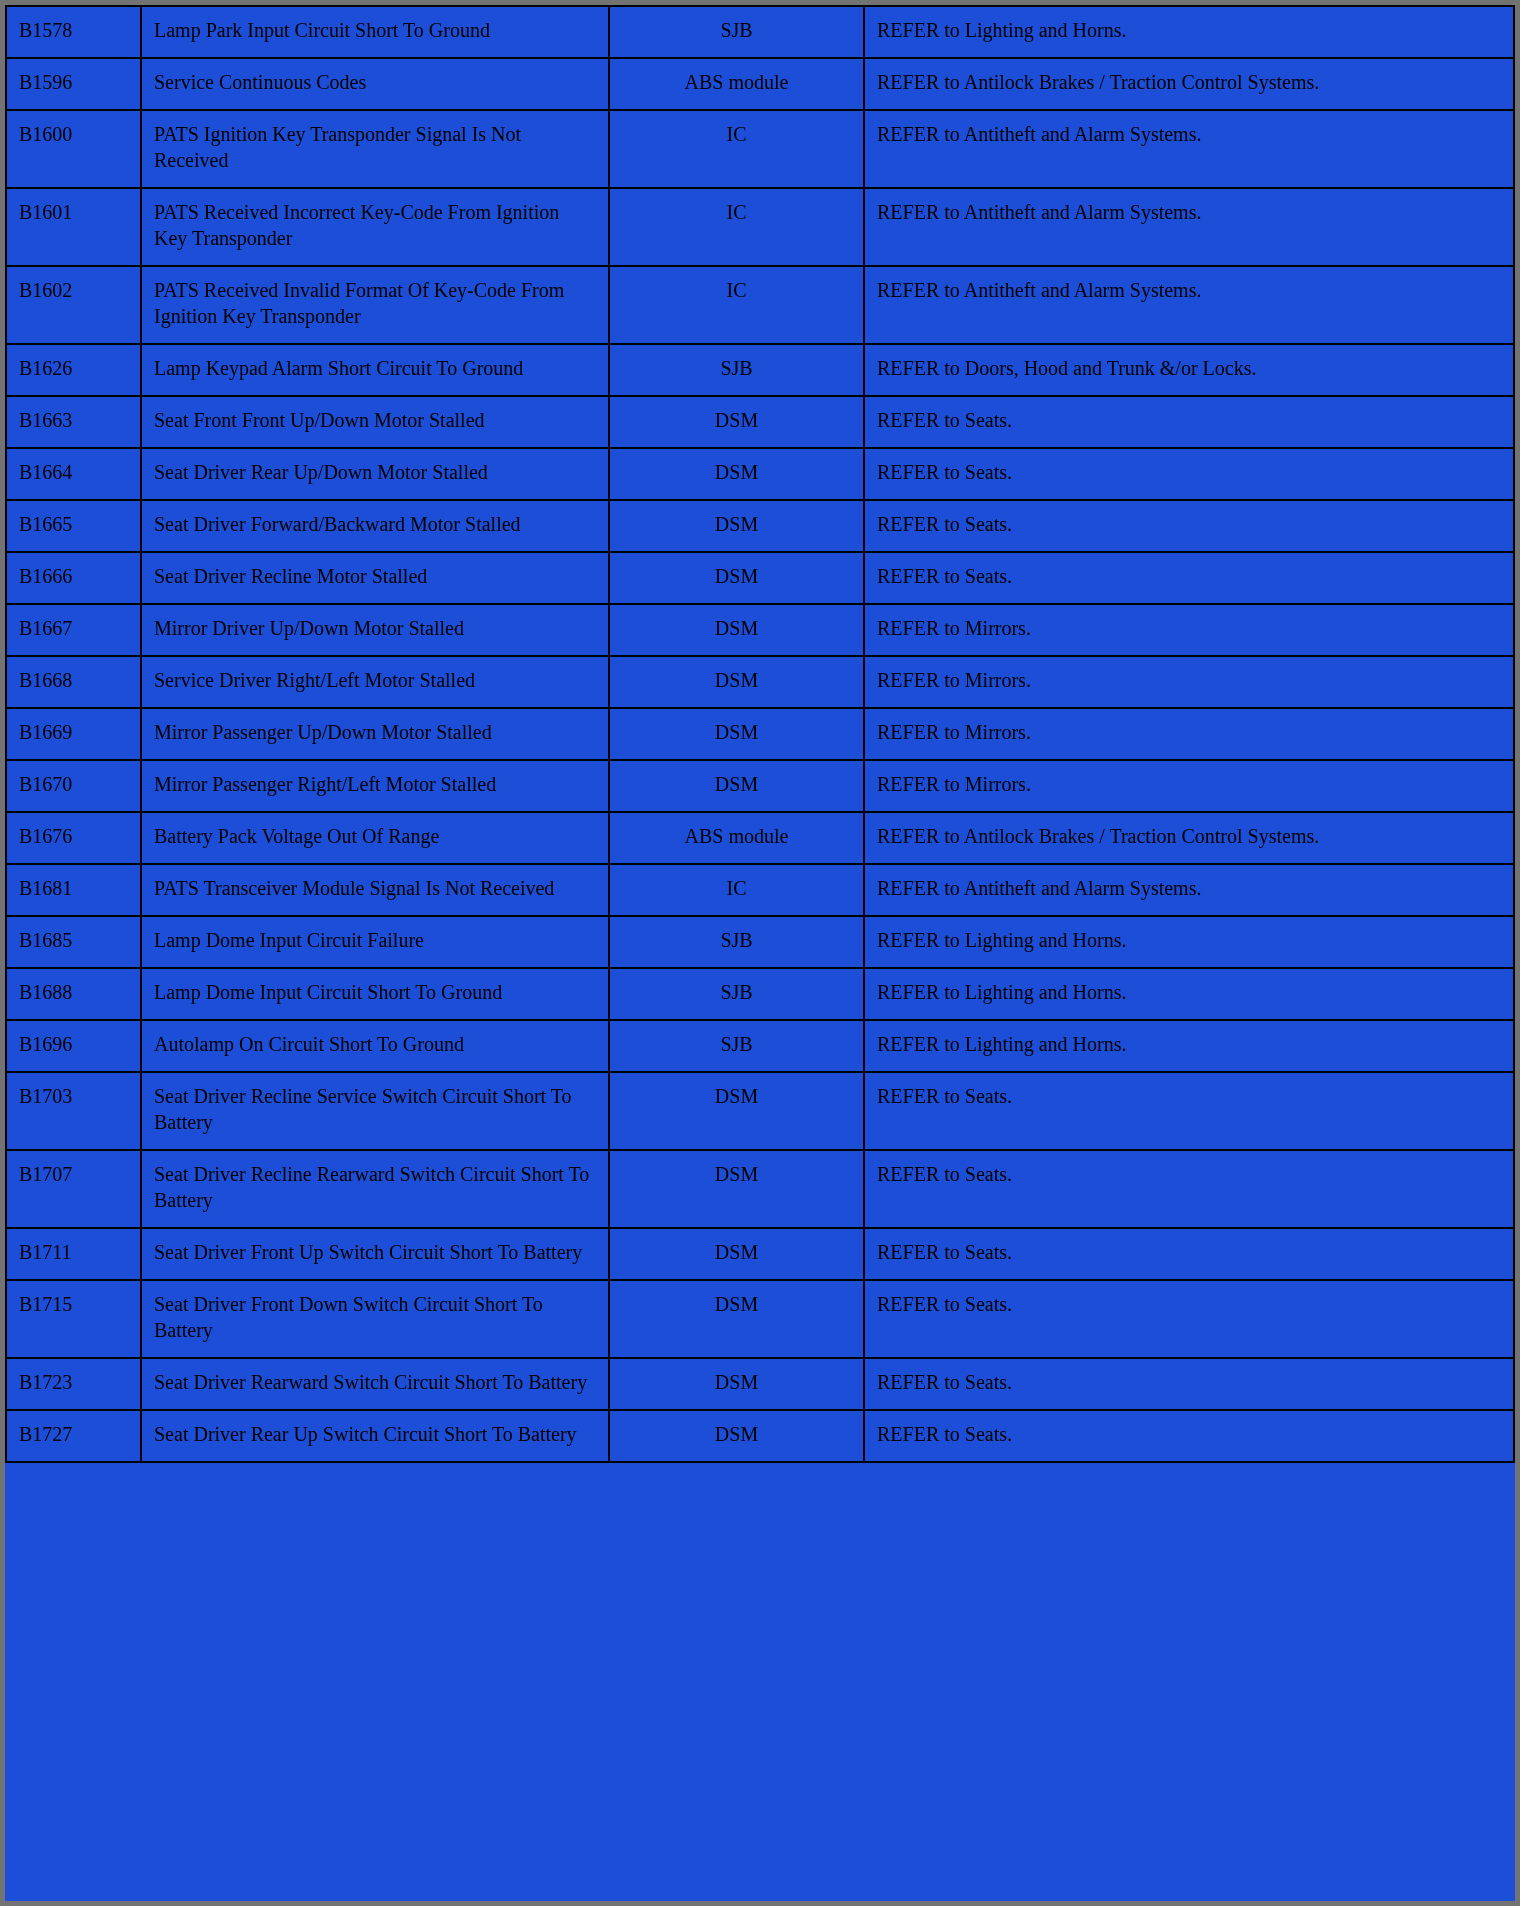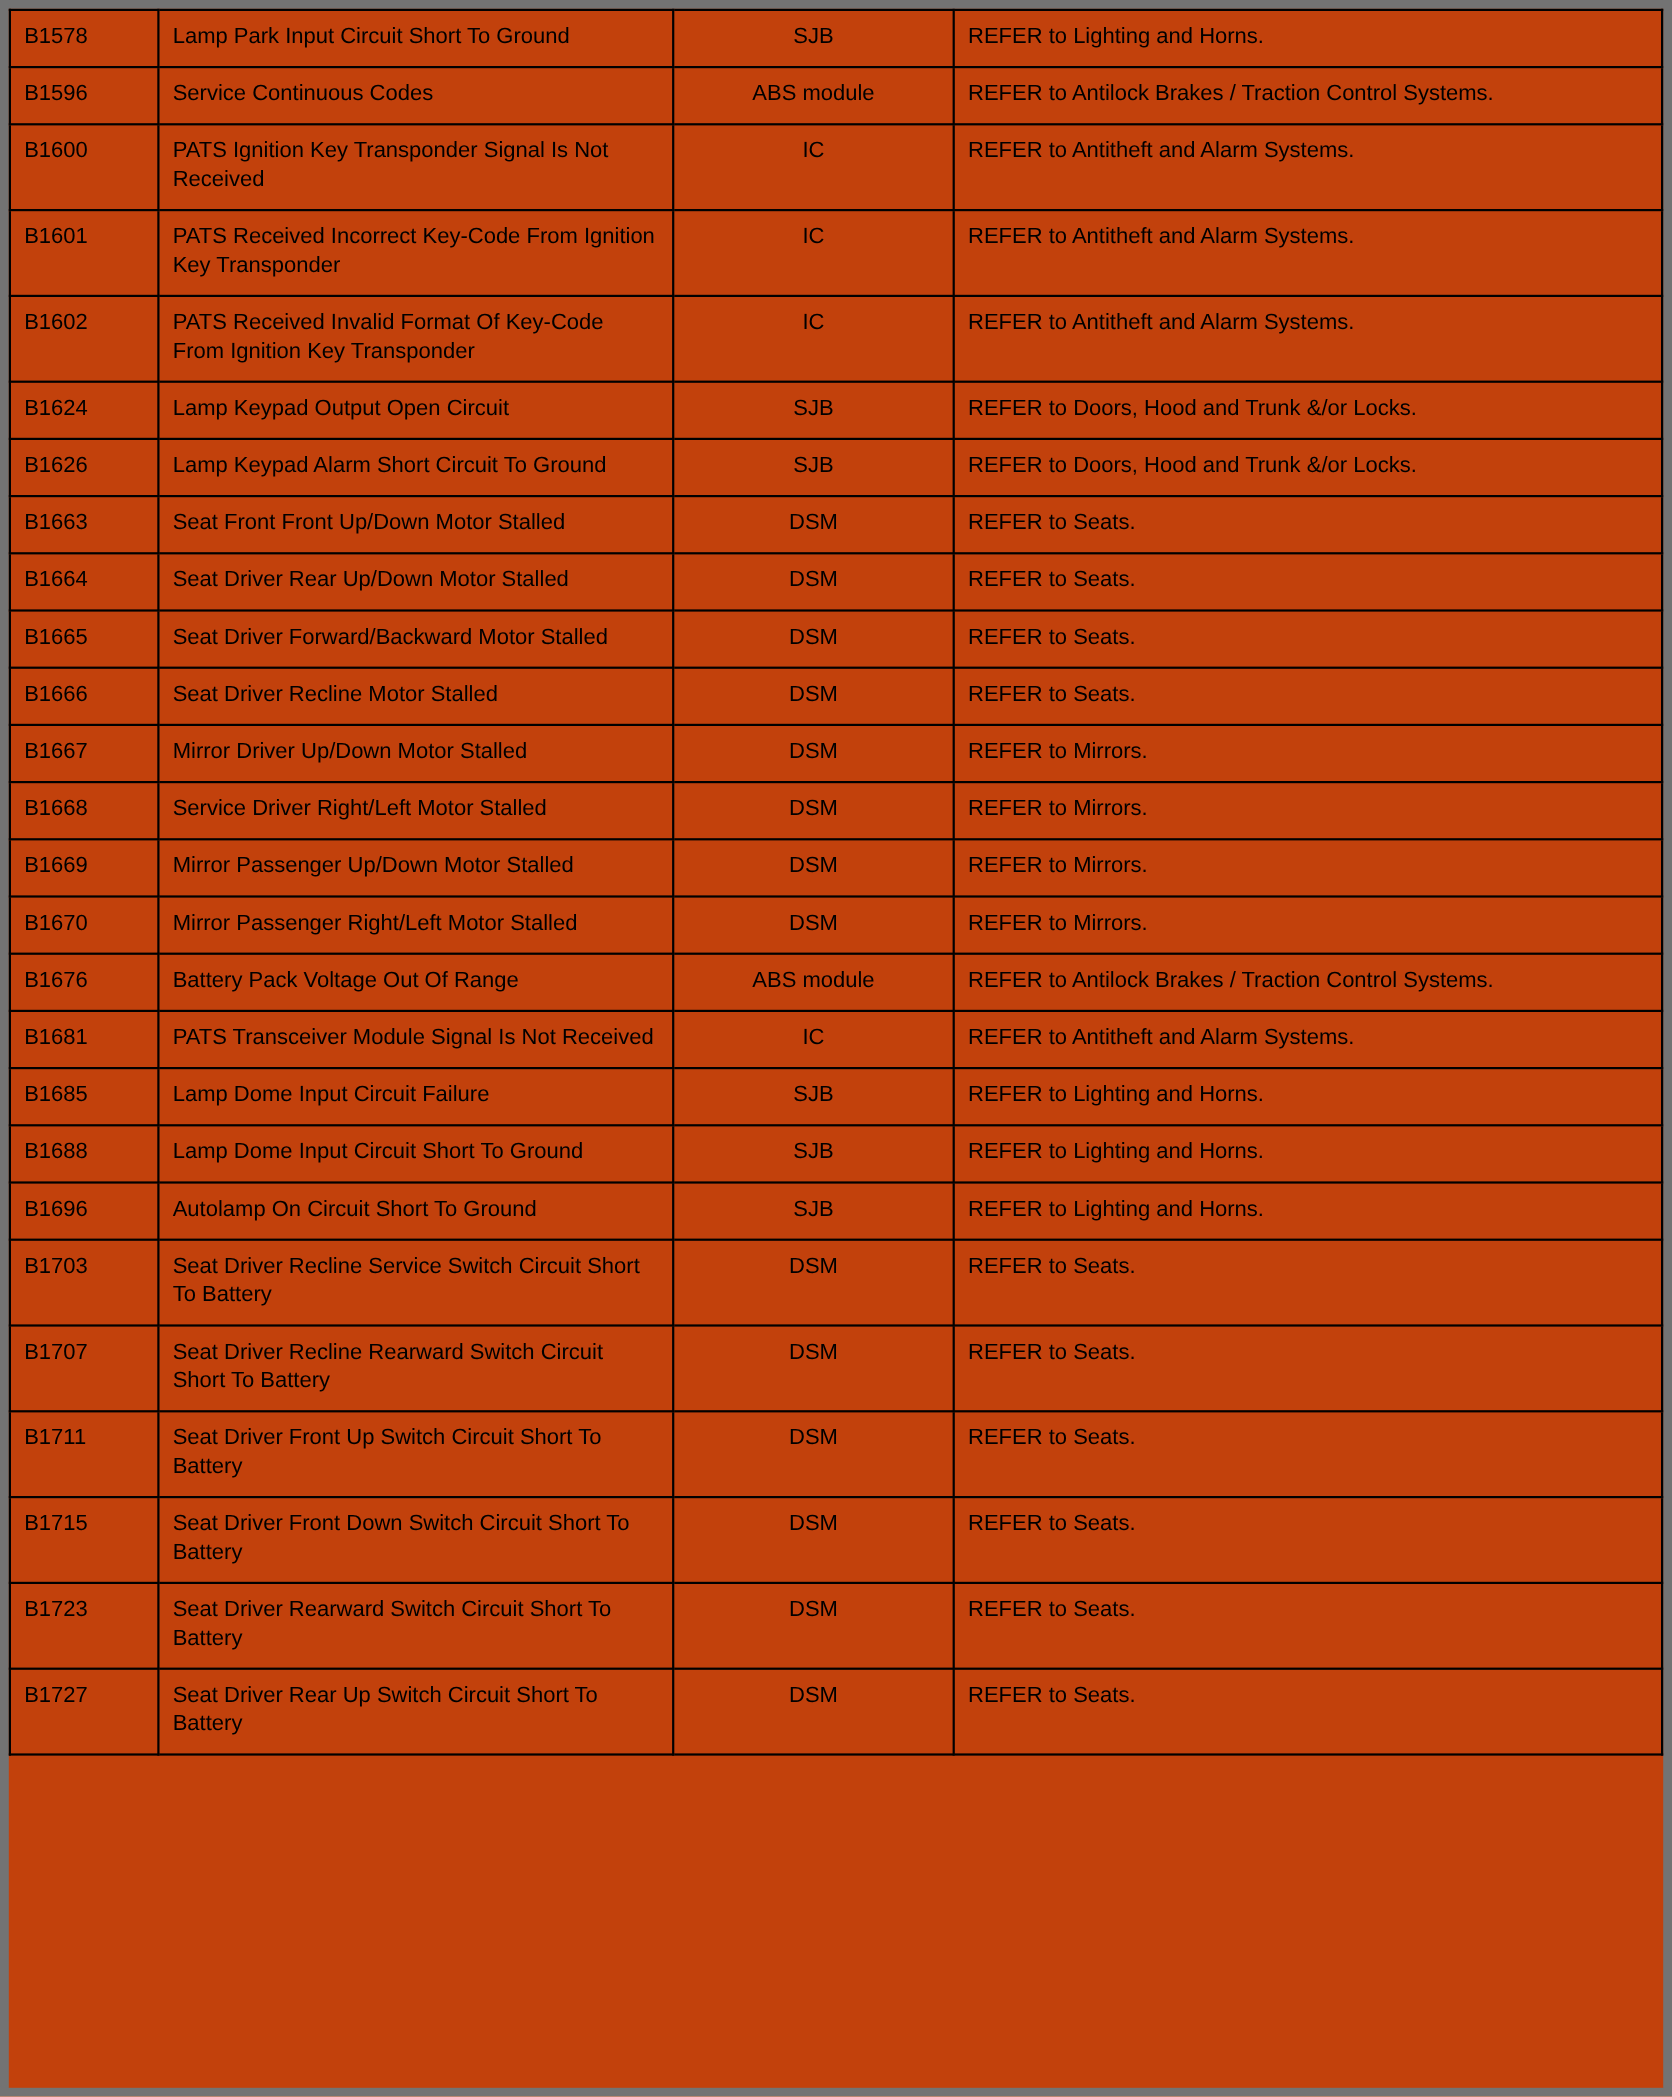--- a/index.html
+++ b/index.html
@@ -5,22 +5,23 @@
   * { box-sizing: border-box; }
   html, body {
     margin: 0;
     padding: 0;
     background: #ffffff;
     font-family: "Liberation Sans", sans-serif;
   }
   .page {
     width: 1520px;
     min-height: 1906px;
-    border: 8px solid #737373;
-    background: #c2410c;
+    border: 5px solid #737373;
+    background: #1d4ed8;
+    font-family: Liberation Serif, serif;
   }
   table.dtc-table {
     width: 100%;
     border-collapse: collapse;
     table-layout: fixed;
   }
   table.dtc-table td {
     border: 2px solid #000000;
     vertical-align: top;
     font-size: 20px;
@@ -74,26 +75,20 @@
           <td class="col-module">IC</td>
           <td class="col-action">REFER to Antitheft and Alarm Systems.</td>
         </tr>
         <tr>
           <td class="col-code">B1602</td>
           <td class="col-desc">PATS Received Invalid Format Of Key-Code From Ignition Key Transponder</td>
           <td class="col-module">IC</td>
           <td class="col-action">REFER to Antitheft and Alarm Systems.</td>
         </tr>
         <tr>
-          <td class="col-code">B1624</td>
-          <td class="col-desc">Lamp Keypad Output Open Circuit</td>
-          <td class="col-module">SJB</td>
-          <td class="col-action">REFER to Doors, Hood and Trunk &amp;/or Locks.</td>
-        </tr>
-        <tr>
           <td class="col-code">B1626</td>
           <td class="col-desc">Lamp Keypad Alarm Short Circuit To Ground</td>
           <td class="col-module">SJB</td>
           <td class="col-action">REFER to Doors, Hood and Trunk &amp;/or Locks.</td>
         </tr>
         <tr>
           <td class="col-code">B1663</td>
           <td class="col-desc">Seat Front Front Up/Down Motor Stalled</td>
           <td class="col-module">DSM</td>
           <td class="col-action">REFER to Seats.</td>

